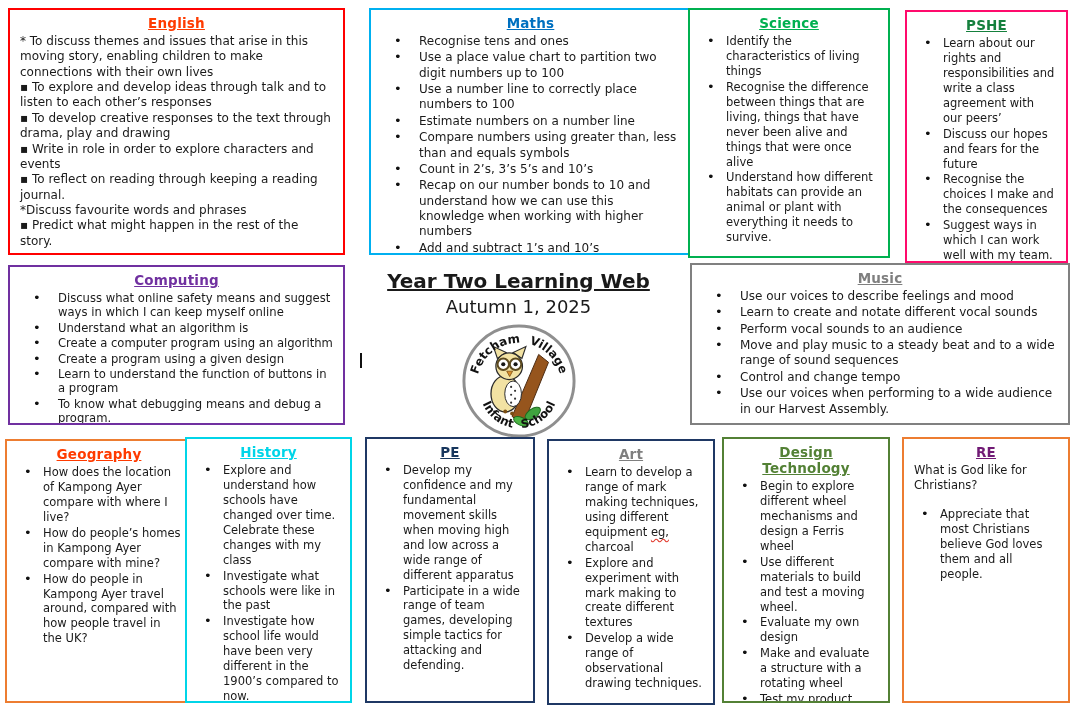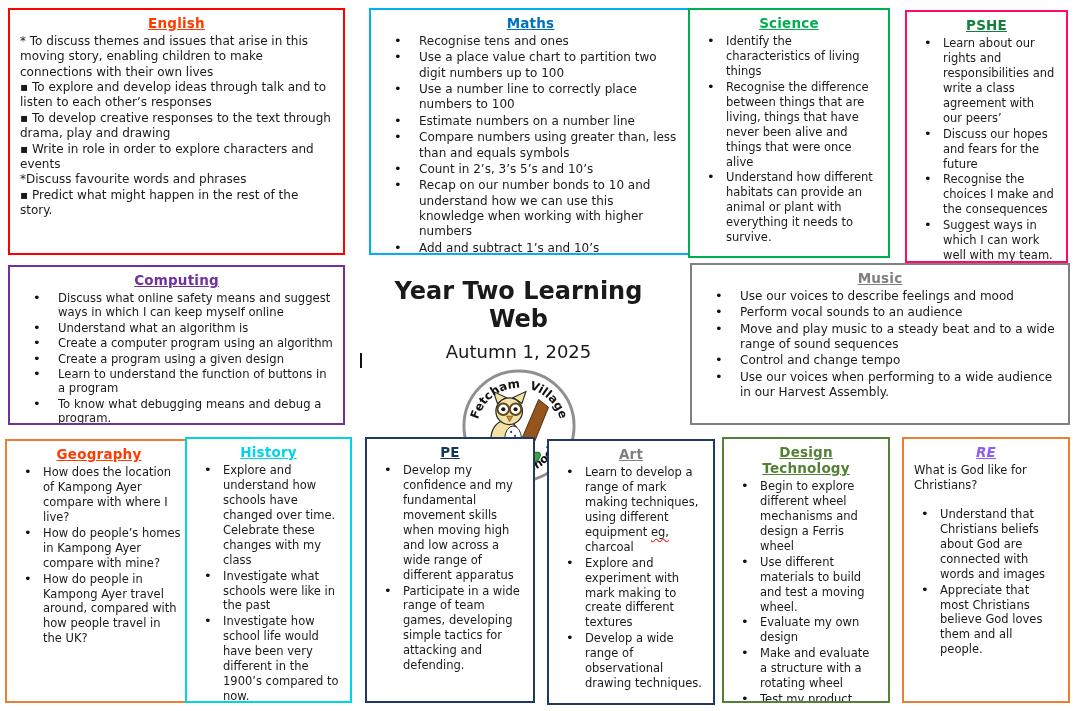--- a/index.html
+++ b/index.html
@@ -18,39 +18,40 @@
   .items{margin:0;padding:0;list-style:none;font-size:12px;line-height:1.28;}
   .items.bullets li{position:relative;padding-left:38px;margin:0 0 1px 0;}
   .items.bullets li::before{content:"•";position:absolute;left:13px;top:-1px;font-size:13px;color:#111;}
   .items.plain li{margin:0;}
   .box.narrow .items{font-size:11.5px;line-height:1.3;}
   .box.narrow .items.bullets li{padding-left:26px;}
   .box.narrow .items.bullets li::before{left:7px;}
   .box.compact .items{font-size:11.6px;line-height:1.24;}
   .intro{margin:0 0 14px 0;font-size:11.5px;line-height:1.3;}
   .center-block{position:absolute;left:357px;top:269px;width:323px;text-align:center;}
-  .center-title{margin:8px;font-size:24px;font-weight:bold;}
+  .center-title{margin:0;font-size:20px;font-weight:bold;text-decoration:underline;}
   .center-sub{margin:3px 0 5px 0;font-size:18px;}
   .logo{width:118px;height:118px;display:inline-block;}
   .cursor{position:absolute;left:360px;top:353px;width:2px;height:15px;background:#111;}
   .squiggle{text-decoration:underline;text-decoration-style:wavy;text-decoration-color:#e23b2e;text-underline-offset:2px;}
 </style>
 </head>
 <body>
 
 <div class="page">
 
   <section class="box" style="left: 8px; top: 8px; width: 337px; height: 247px; border-color: rgb(255, 0, 0);">
     <h2 class="box-title" style="color: rgb(255, 59, 0);">English</h2>
     <ul class="items plain">
 
     <li><span>* To discuss themes and issues that arise in this moving story, enabling children to make connections with their own lives</span></li>
         <li><span>▪ To explore and develop ideas through talk and to listen to each other’s responses</span></li>
         <li><span>▪ To develop creative responses to the text through drama, play and drawing</span></li>
         <li><span>▪ Write in role in order to explore characters and events</span></li>
+        <li><span>▪ To reflect on reading through keeping a reading journal.</span></li>
         <li><span>*Discuss favourite words and phrases</span></li>
         <li><span>▪ Predict what might happen in the rest of the story.</span></li>
       </ul>
   </section>
 
   <section class="box" style="left: 357px; top: 8px; width: 323px; height: 247px; border-color: rgb(0, 176, 240); margin-left: 12px;">
     <h2 class="box-title" style="color: rgb(0, 112, 192);">Maths</h2>
     <ul class="items bullets">
 
     <li><span>Recognise tens and ones</span></li>
@@ -139,20 +140,21 @@
     </svg>
   </div>
 
   <div class="cursor"></div>
 
   <section class="box" style="left: 690px; top: 263px; width: 380px; height: 162px; border-color: rgb(128, 128, 128);">
     <h2 class="box-title" style="color: rgb(127, 127, 127);">Music</h2>
     <ul class="items bullets">
 
     <li><span>Use our voices to describe feelings and mood</span></li>
+        <li><span>Learn to create and notate different vocal sounds</span></li>
         <li><span>Perform vocal sounds to an audience</span></li>
         <li><span>Move and play music to a steady beat and to a wide range of sound sequences</span></li>
         <li><span>Control and change tempo</span></li>
         <li><span>Use our voices when performing to a wide audience in our Harvest Assembly.</span></li>
       </ul>
   </section>
 
   <section class="box narrow" style="left: 5px; top: 439px; width: 188px; height: 264px; border-color: rgb(237, 125, 49);">
     <h2 class="box-title" style="color: rgb(255, 59, 0);">Geography</h2>
     <ul class="items bullets">
@@ -198,22 +200,21 @@
 
     <li><span>Begin to explore different wheel mechanisms and design a Ferris wheel</span></li>
         <li><span>Use different materials to build and test a moving wheel.</span></li>
         <li><span>Evaluate my own design</span></li>
         <li><span>Make and evaluate a structure with a rotating wheel</span></li>
         <li><span>Test my product.</span></li>
       </ul>
   </section>
 
   <section class="box narrow" style="left: 902px; top: 437px; width: 168px; height: 266px; border-color: rgb(237, 125, 49);">
-    <h2 class="box-title" style="color: #8b5cf6; font-style: italic;">RE</h2>
+    <h2 class="box-title" style="color: #701a75;">RE</h2>
     <p class="intro">What is God like for Christians?</p>
     <ul class="items bullets">
 
-    <li><span>Understand that Christians beliefs about God are connected with words and images</span></li>
         <li><span>Appreciate that most Christians believe God loves them and all people.</span></li>
       </ul>
   </section>
 
 </div>
 
 </body></html>

